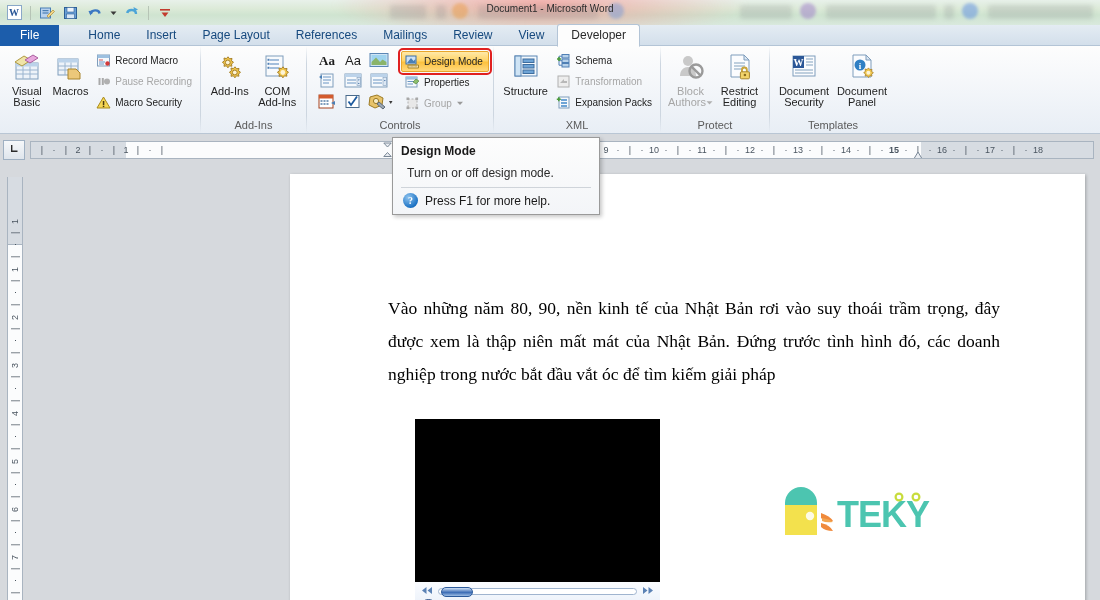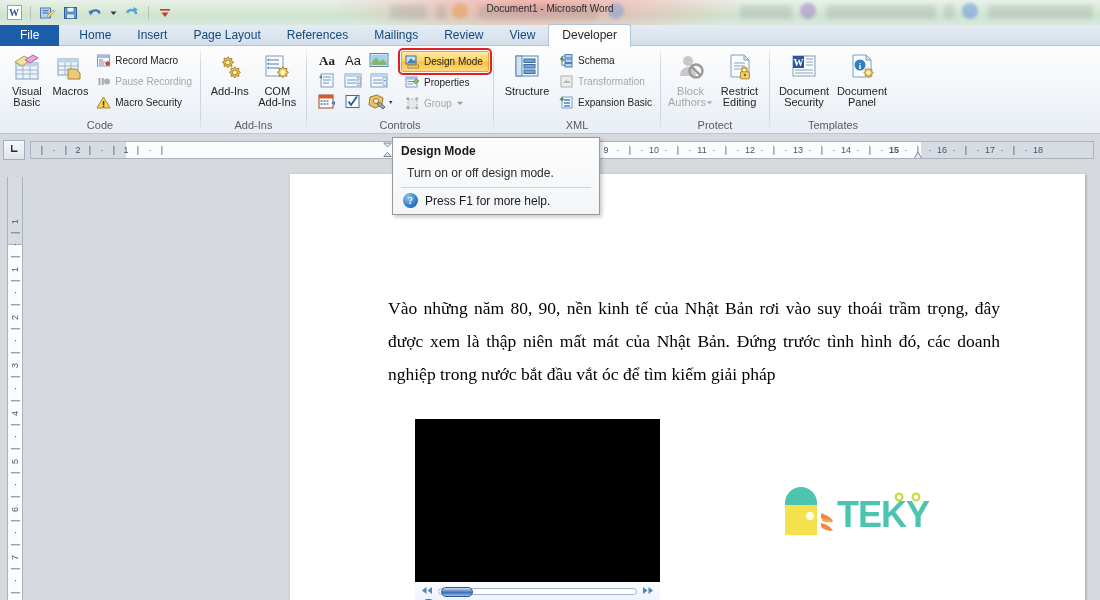--- a/index.html
+++ b/index.html
@@ -50,21 +50,21 @@
     position:absolute; left:0; top:25px; width:1100px; height:21px;
     background:linear-gradient(to bottom,#e4ecf3,#d3dfeb);
     border-bottom:1px solid #b3c4d6;
   }
   #tabstrip .tabs { display:flex; align-items:flex-end; height:21px; padding-left:0px; }
   .tab {
     padding:3px 13px 4px; font-size:12px; color:#16497e; cursor:pointer;
     line-height:14px; white-space:nowrap;
   }
   .tab.file {
-    background:#1c5dab; color:#fff; margin-right:7px;
+    background:#1c5dab; color:#fff; margin-right:16px;
     padding:3px 20px 4px; height:21px; line-height:15px;
   }
   .tab.active {
     background:#fdfdfd; border:1px solid #b3c4d6; border-bottom:1px solid #fdfdfd;
     border-radius:3px 3px 0 0; color:#2a2a2a; margin-bottom:-1px; position:relative; z-index:3;
   }
 
   
   #ribbon {
     position:absolute; left:0; top:46px; width:1100px; height:88px;
@@ -346,21 +346,20 @@
             <svg width="15" height="15" viewBox="0 0 15 15">
               <path d="M7.5 2 L14 13 L1 13 Z" fill="#f5d654" stroke="#a88a1d"></path>
               <rect x="6.8" y="6" width="1.5" height="4" fill="#4a3a10"></rect>
               <rect x="6.8" y="10.7" width="1.5" height="1.4" fill="#4a3a10"></rect>
             </svg>
           </span>
           <span>Macro Security</span>
         </div>
       </div>
     </div>
-    <div class="glabel">Code</div>
   </div>
   <div class="gsep"></div>
 
   <div class="rgroup" style="width:105px;">
     <div class="gbody" style="justify-content:center;">
       <div class="bigbtn">
         <span class="icoslot" style="width:32px;height:32px;">
           <svg width="32" height="32" viewBox="0 0 32 32">
             <g fill="#f0c54a" stroke="#a8822a" stroke-width="1">
               <path d="M10 6 l2.4 .6 1.6-1.8 1.6 2 2.4-.4 -.5 2.4 2 1.5-2 1.6 .4 2.3-2.4-.4-1.6 2-1.5-2-2.4 .5 .4-2.4-2-1.6 2-1.5z"></path>
@@ -601,21 +600,21 @@
             <svg width="15" height="15" viewBox="0 0 15 15">
               <rect x="3" y="2" width="10" height="11" fill="#f6f9fc" stroke="#7f9dbc"></rect>
               <g fill="#6ea4d6">
                   <rect x="5" y="4" width="6" height="2"></rect>
                   <rect x="5" y="7" width="6" height="2"></rect>
                   <rect x="5" y="10" width="6" height="2"></rect>
                 </g>
               <path d="M.8 4.2 l4 0 M2.8 2.2 l0 4" stroke="#4a9a3a" stroke-width="1.6"></path>
             </svg>
           </span>
-          <span>Expansion Basic</span>
+          <span>Expansion Packs</span>
         </div>
       </div>
     </div>
     <div class="glabel">XML</div>
   </div>
   <div class="gsep"></div>
 
   <div class="rgroup" style="width:108px;">
     <div class="gbody" style="justify-content:center;">
       <div class="bigbtn" style="color:#a6a6a6;cursor:default;">

